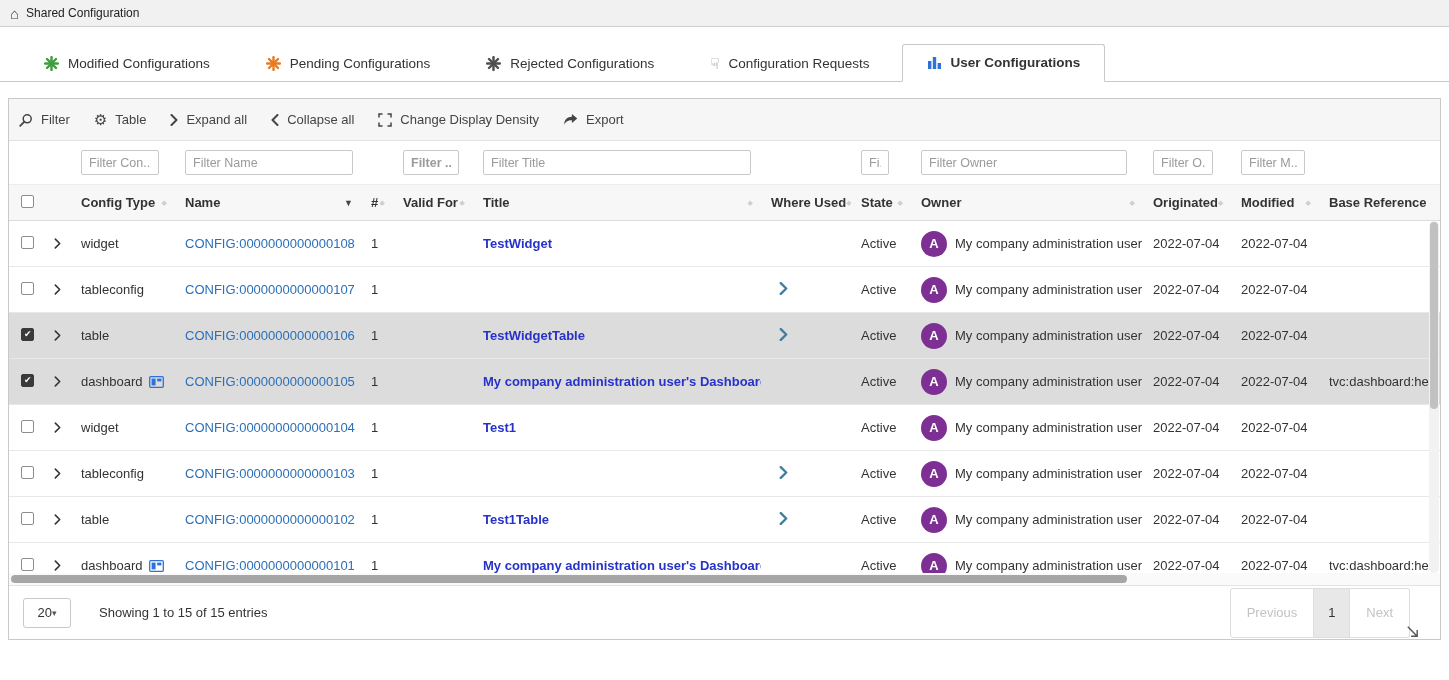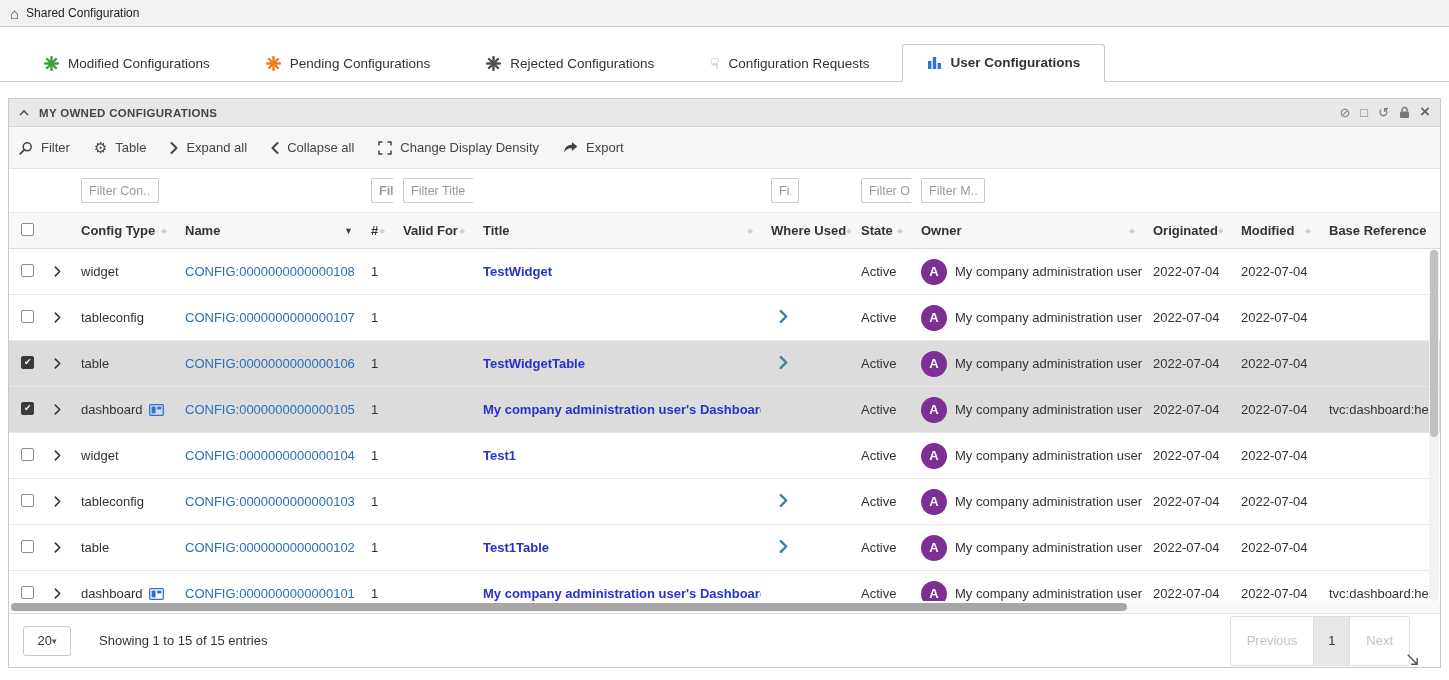--- a/index.html
+++ b/index.html
@@ -161,40 +161,20 @@
             <rect x="10.6" y="7" width="3.4" height="6"></rect>
           </g>
         </svg>
     </span>
     <span>User Configurations</span>
   </div>
 </div>
 
 <div class="panel">
 
-  <div class="panel-header">
-    <span class="collapse-ic">
-      <svg width="10" height="6" viewBox="0 0 10 6">
-          <path d="M1 5l4-4 4 4" fill="none" stroke="currentColor" stroke-width="1.6"></path>
-        </svg>
-    </span>
-    <span class="panel-title">MY OWNED CONFIGURATIONS</span>
-    <span class="ph-icons">
-      <span class="ph-ic">⊘</span>
-      <span class="ph-ic">□</span>
-      <span class="ph-ic">↺</span>
-      <span class="ph-ic">
-        <svg width="11" height="13" viewBox="0 0 11 13">
-            <rect x="1" y="5.5" width="9" height="6.5" rx="1" fill="currentColor"></rect>
-            <path d="M3 5.5V4a2.5 2.5 0 015 0v1.5" fill="none" stroke="currentColor" stroke-width="1.4"></path>
-          </svg>
-      </span>
-      <span class="ph-ic close">×</span>
-    </span>
-  </div>
 
   <div class="toolbar">
     <div class="tb-item">
       <span class="tb-ic">
         <svg width="14" height="14" viewBox="0 0 14 14">
             <circle cx="8.2" cy="5.8" r="4" fill="none" stroke="currentColor" stroke-width="1.5"></circle>
             <line x1="1.2" y1="12.8" x2="5.4" y2="8.6" stroke="currentColor" stroke-width="1.8" stroke-linecap="round"></line>
           </svg>
       </span>
       <span>Filter</span>
@@ -234,25 +214,27 @@
           </svg>
       </span>
       <span>Export</span>
     </div>
   </div>
 
   <div class="filter-row cols">
     <span></span>
       <span></span>
     <span class="cell"><input style="width: 78px;" placeholder="Filter Con..."></span>
+    <span class="cell"><input style="width: 168px;" placeholder="Filter Name"></span>
     <span></span>
     <span class="cell"><input style="width: 56px; font-weight: bold;" placeholder="Filter ..."></span>
     <span class="cell"><input style="width: 268px;" placeholder="Filter Title"></span>
     <span></span>
     <span class="cell"><input style="width: 28px;" placeholder="Fi..."></span>
+    <span class="cell"><input style="width: 206px;" placeholder="Filter Owner"></span>
     <span class="cell"><input style="width: 60px;" placeholder="Filter O..."></span>
     <span class="cell"><input style="width: 64px;" placeholder="Filter M..."></span>
     <span></span>
   </div>
 
   <div class="thead cols">
     <span class="cell cb-cell"><span class="cb"></span></span>
     <span></span>
     <div class="th">
       <span>Config Type</span>

